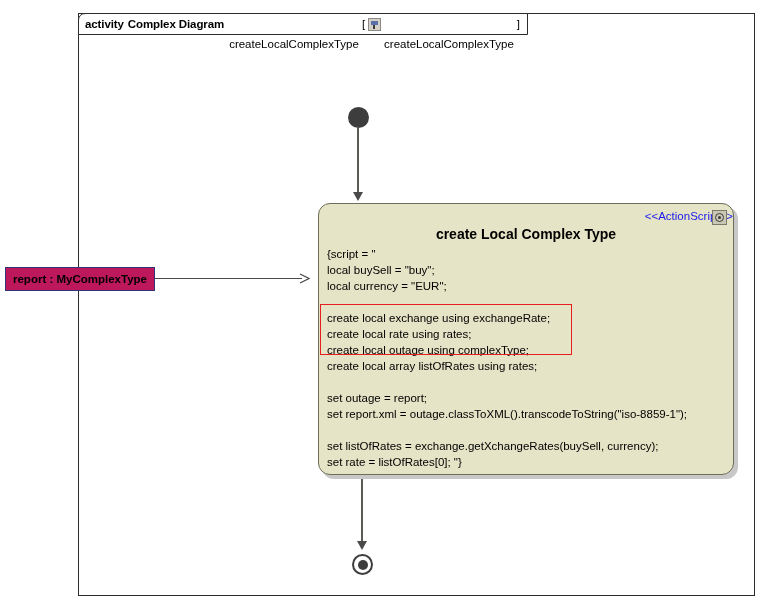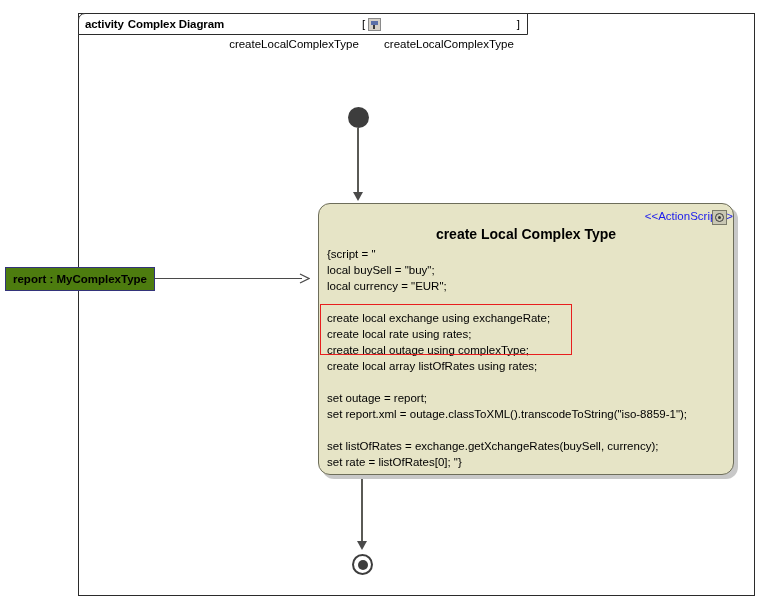--- a/index.html
+++ b/index.html
@@ -259,21 +259,21 @@
 
   
   .param-node {
     position: absolute;
     left: 5px;
     top: 259px;
     width: 150px;
     height: 24px;
     border: 1px solid #33337a;
     box-sizing: border-box;
-    background: #4d7c0f;
+    background: #be185d;
     display: flex;
     align-items: center;
     justify-content: center;
     font-weight: bold;
     font-size: 11.5px;
     color: #000;
     white-space: nowrap;
   }
 </style>
 </head>

